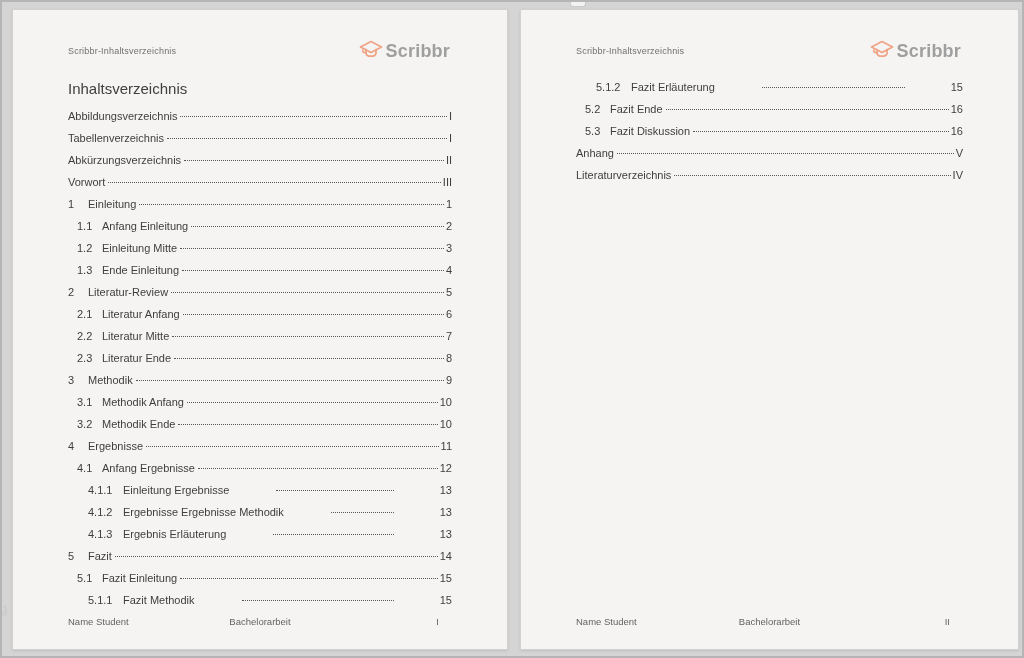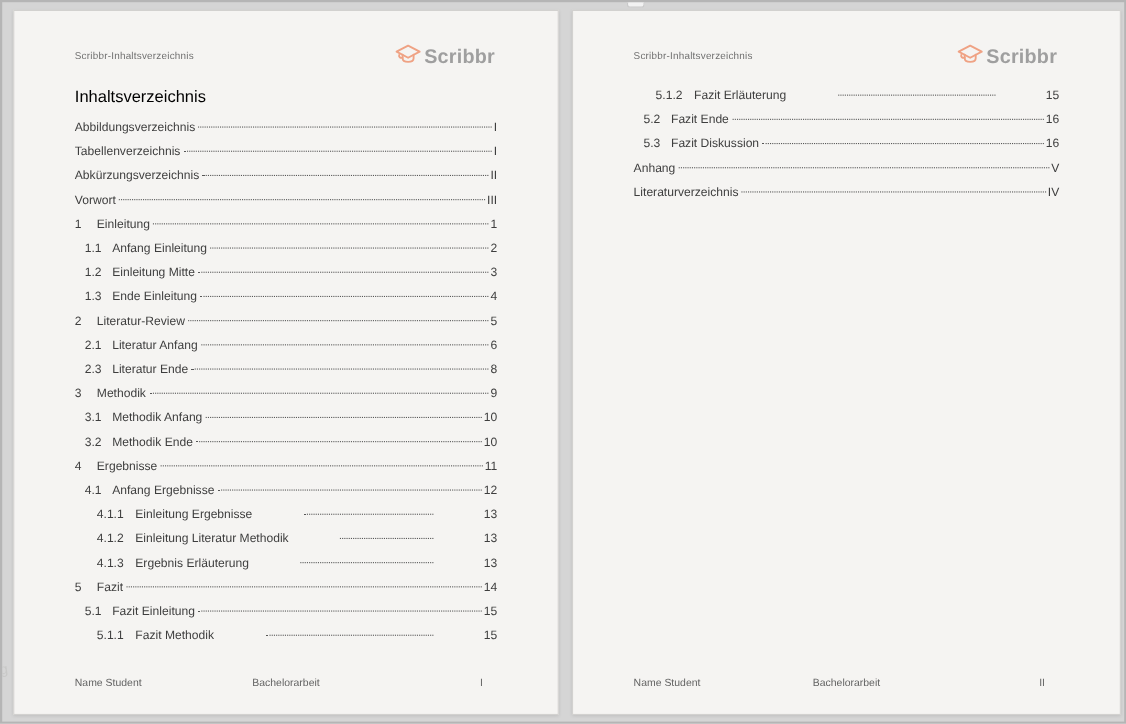--- a/index.html
+++ b/index.html
@@ -27,21 +27,21 @@
   .page-header {
     margin-top:28px; height:26px;
     display:flex; justify-content:space-between; align-items:center;
   }
   .doc-title { font-size:9px; color:#707070; letter-spacing:.2px; }
   .logo { display:flex; align-items:flex-end; gap:3px; margin-right:2px; }
   .logo svg { display:block; }
   .logo-text { font-size:18px; font-weight:bold; color:#9f9f9f; letter-spacing:.2px; }
 
   .toc-heading {
-    margin-top:16px; font-size:15px; color:#000000; line-height:18px;
+    margin-top:16px; font-size:15px; color:#404040; line-height:18px;
   }
   .toc { margin-top:7px; }
   .page-2 .toc { margin-top:12px; }
 
   .toc-row {
     position:relative; height:22px; display:flex; align-items:baseline;
     font-size:11px; line-height:22px; color:#3e3e3e;
   }
   .toc-num { position:absolute; top:0; }
   .lvl0 { padding-left:0;text-align:center; }
@@ -144,20 +144,26 @@
           <span class="leader"></span>
           <span class="toc-page">5</span>
         </div>
         <div class="toc-row lvl2">
           <span class="toc-num">2.1</span>
           <span class="toc-label">Literatur Anfang</span>
           <span class="leader"></span>
           <span class="toc-page">6</span>
         </div>
         <div class="toc-row lvl2">
+          <span class="toc-num">2.2</span>
+          <span class="toc-label">Literatur Mitte</span>
+          <span class="leader"></span>
+          <span class="toc-page">7</span>
+        </div>
+        <div class="toc-row lvl2">
           <span class="toc-num">2.3</span>
           <span class="toc-label">Literatur Ende</span>
           <span class="leader"></span>
           <span class="toc-page">8</span>
         </div>
         <div class="toc-row lvl1">
           <span class="toc-num">3</span>
           <span class="toc-label">Methodik</span>
           <span class="leader"></span>
           <span class="toc-page">9</span>
@@ -187,21 +193,21 @@
           <span class="toc-page">12</span>
         </div>
         <div class="toc-row lvl3">
           <span class="toc-num">4.1.1</span>
           <span class="toc-label">Einleitung Ergebnisse</span>
           <span class="leader"></span>
           <span class="toc-page">13</span>
         </div>
         <div class="toc-row lvl3">
           <span class="toc-num">4.1.2</span>
-          <span class="toc-label">Einleitung Literatur Methodik</span>
+          <span class="toc-label">Ergebnisse Ergebnisse Methodik</span>
           <span class="leader"></span>
           <span class="toc-page">13</span>
         </div>
         <div class="toc-row lvl3">
           <span class="toc-num">4.1.3</span>
           <span class="toc-label">Ergebnis Erläuterung</span>
           <span class="leader"></span>
           <span class="toc-page">13</span>
         </div>
         <div class="toc-row lvl1">

